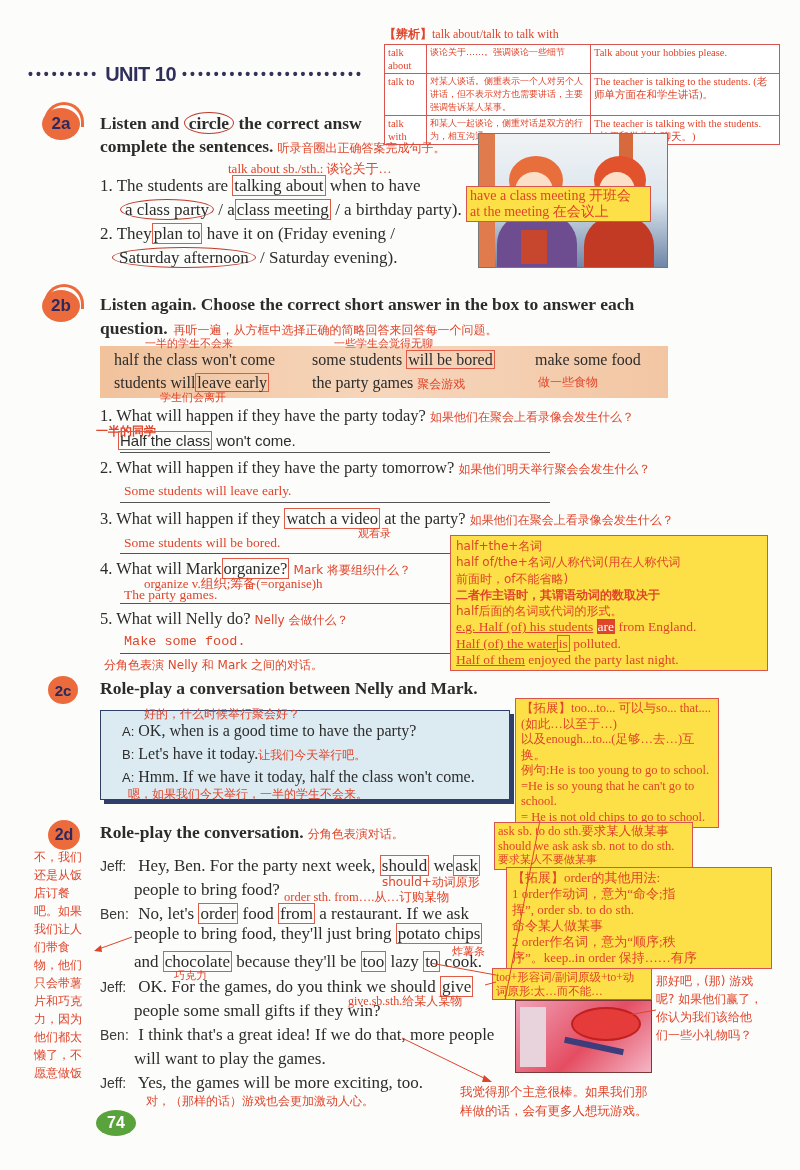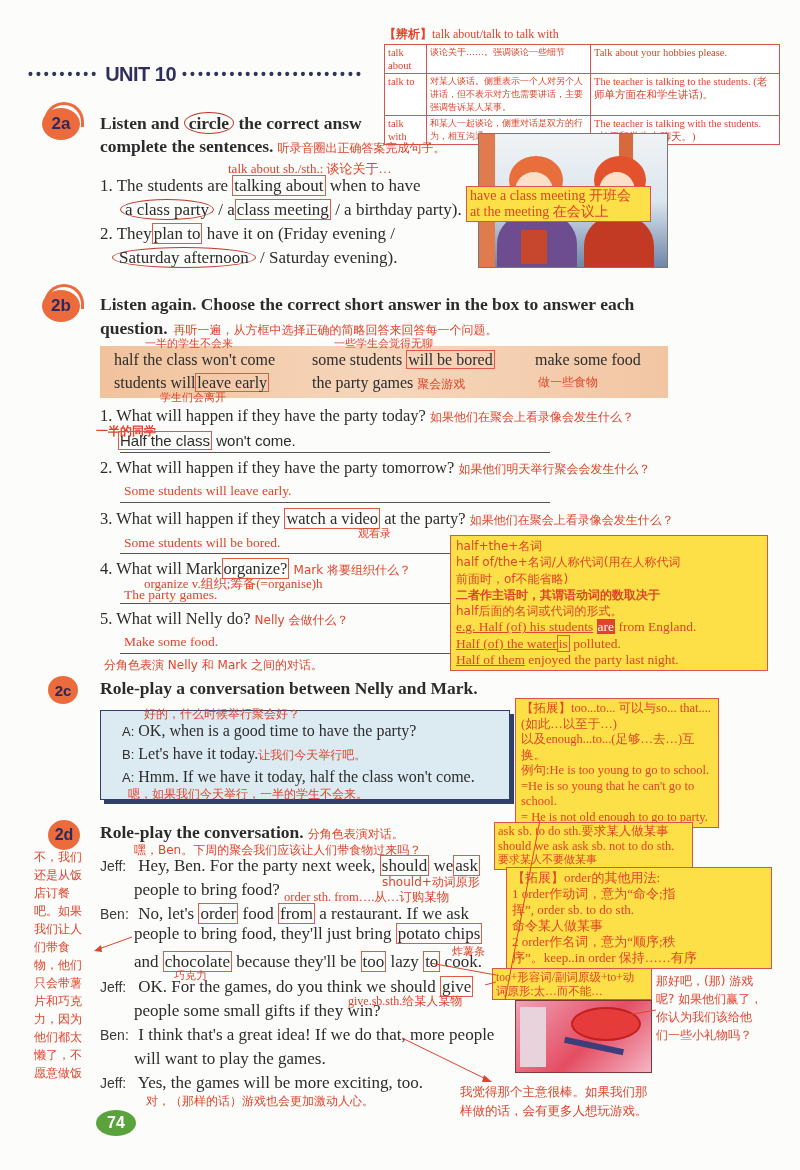--- a/index.html
+++ b/index.html
@@ -179,21 +179,21 @@
   </div>
   <div class="abs note" style="left:144px; top:575px; font-size:13px;">organize v.组织;筹备(=organise)h</div>
   <div class="abs note" style="left:124px; top:587px; font-size:13.5px;">The party games.</div>
   <div class="answer-rule" style="left:120px; top:603px; width:330px;"></div>
 
   <div class="abs line" style="left:100px; top:609px; font-size:16.5px;">
     <span>5.</span>
     <span>What will Nelly do?</span>
     <span class="cn" style="font-size:12px;">Nelly 会做什么？</span>
   </div>
-  <div class="abs note" style="left:124px; top:634px; font-size:13.5px;">Make some food.</div>
+  <div class="abs note" style="left:124px; top:634px; font-size:13.5px;font-family:Liberation Mono, monospace;">Make some food.</div>
   <div class="answer-rule" style="left:120px; top:653px; width:330px;"></div>
   <div class="abs cn" style="left:104px; top:657px; font-size:12px;">分角色表演 Nelly 和 Mark 之间的对话。</div>
 
   <div class="notebox" style="left:450px; top:535px; width:318px; font-size:13.5px; line-height:16.3px;">
     <div class="cn" style="font-size:12px;">half+the+名词</div>
     <div class="cn" style="font-size:12px;">half of/the+名词/人称代词(用在人称代词</div>
     <div class="cn" style="font-size:12px;">前面时，of不能省略)</div>
     <div class="cn" style="font-size:12px; font-weight:bold;">二者作主语时，其谓语动词的数取决于</div>
     <div class="cn" style="font-size:12px;">half后面的名词或代词的形式。</div>
     <div><span style="text-decoration:underline;">e.g. Half (of) his students</span> <span style="background:#e0442a; color:#fff; padding:0 1px;">are</span> <span>from England.</span></div>
@@ -220,30 +220,29 @@
     <span>Hmm. If we have it today, half the class won't come.</span>
   </div>
   <div class="abs cn" style="left:128px; top:786px; font-size:12px;">嗯，如果我们今天举行，一半的学生不会来。</div>
 
   <div class="notebox" style="left:515px; top:698px; width:204px; font-size:12.5px; line-height:15.5px;">
     <div>【拓展】too...to... 可以与so... that....</div>
     <div>(如此…以至于…)</div>
     <div>以及enough...to...(足够…去…)互换。</div>
     <div>例句:He is too young to go to school.</div>
     <div>=He is so young that he can't go to school.</div>
-    <div>= He is not old enough to go to party.</div>
+    <div>= He is not old chips to go to school.</div>
   </div>
 
   <div class="badge" style="left:48px; top:820px; width:32px; height:30px; font-size:16px;">
       <span>2d</span>
     </div>
   <div class="abs heading" style="left:100px; top:822px;">
     <span>Role-play the conversation.</span><span class="cn" style="font-weight:normal; font-size:12px; margin-left:4px;">分角色表演对话。</span>
   </div>
-  <div class="abs cn" style="left:134px; top:842px; font-size:12px;">嘿，Ben。下周的聚会我们应该让人们带食物过来吗？</div>
 
   <div class="abs cn" style="left:34px; top:848px; width:62px; font-size:12px; line-height:18px;">
     <div>不，我们</div>
     <div>还是从饭</div>
     <div>店订餐</div>
     <div>吧。如果</div>
     <div>我们让人</div>
     <div>们带食</div>
     <div>物，他们</div>
     <div>只会带薯</div>

